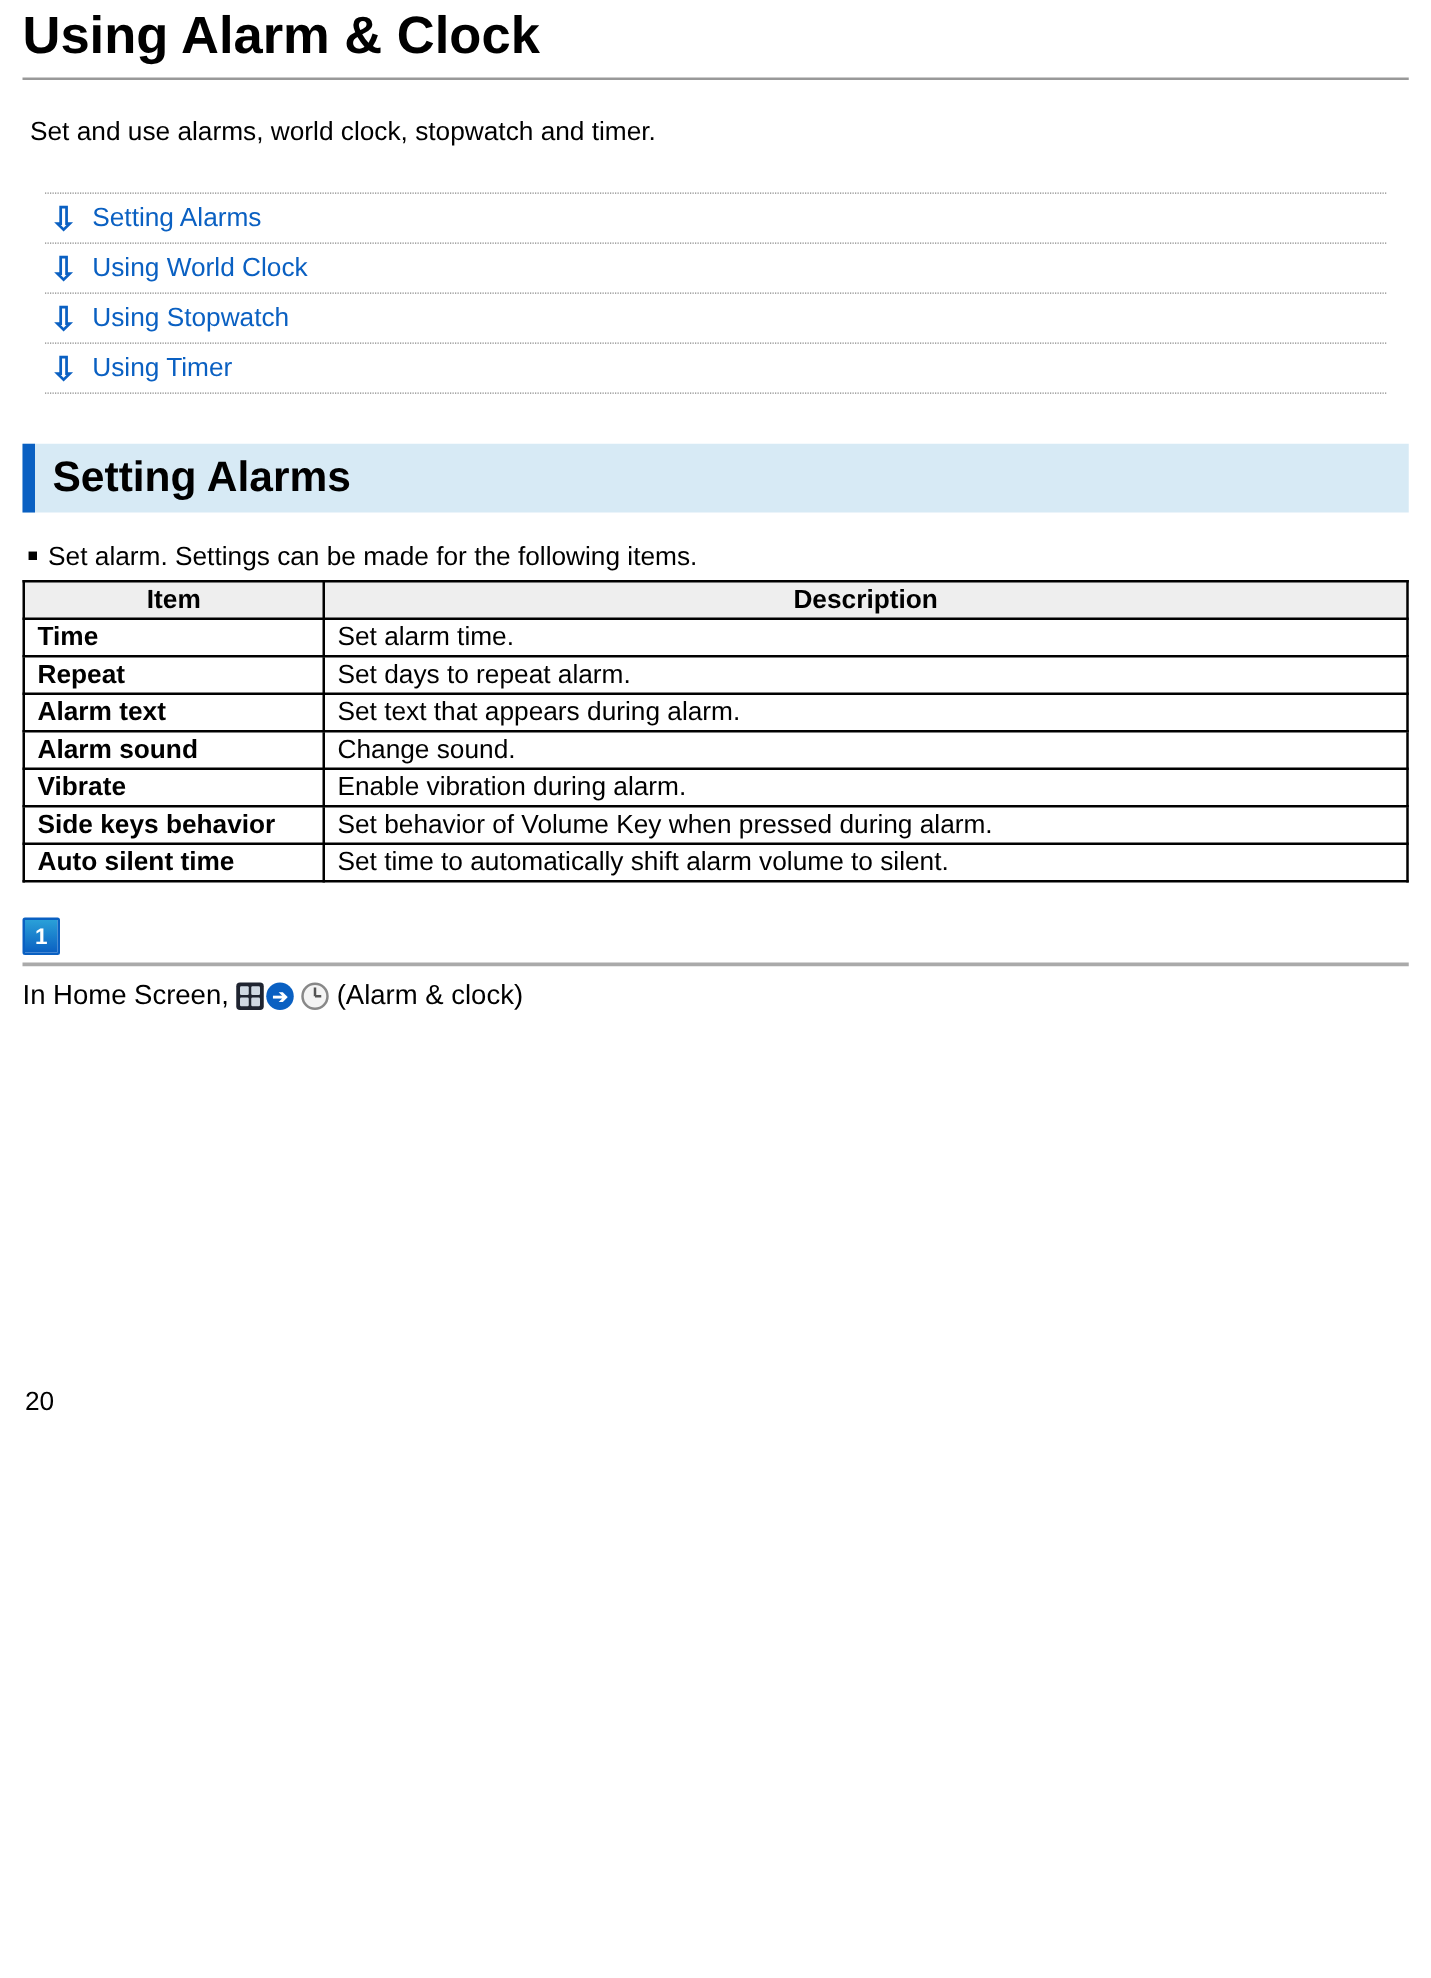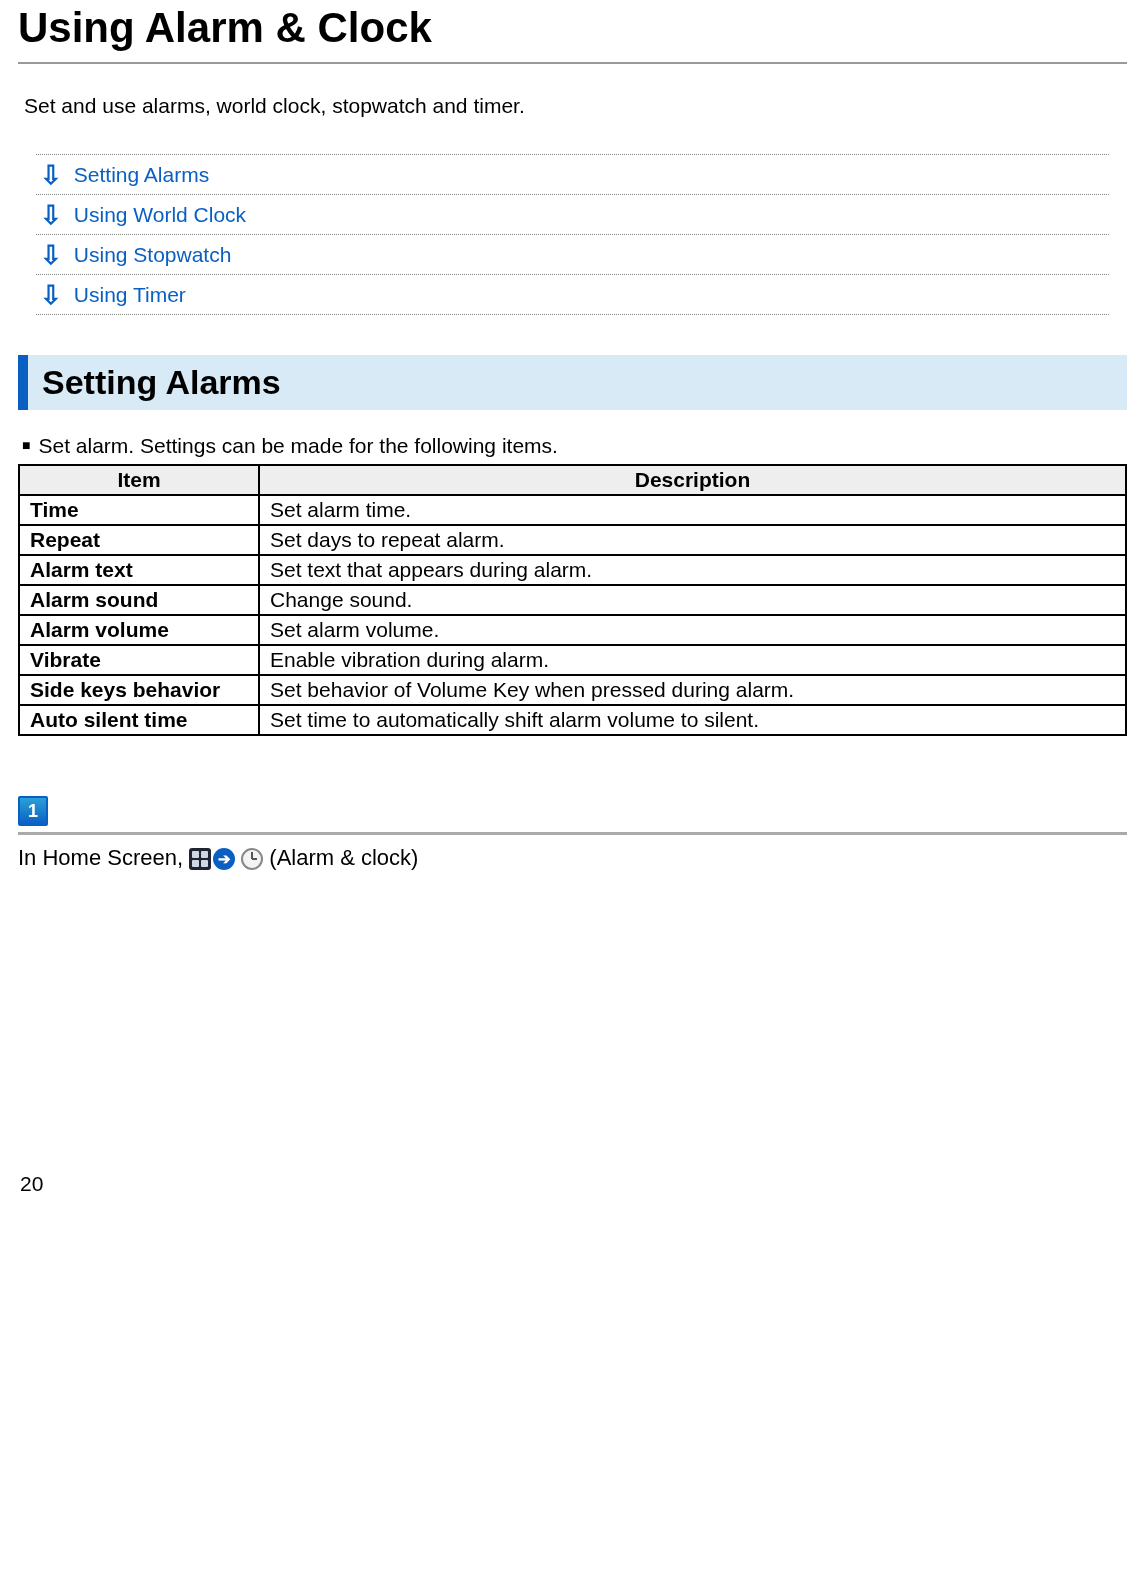--- a/index.html
+++ b/index.html
@@ -69,21 +69,21 @@
     display: inline-block;
     vertical-align: middle;
     margin-right: 8px;
     position: relative;
     top: -2px;
   }
   table.settings {
     width: 100%;
     border-collapse: collapse;
     font-size: 21px;
-    margin-bottom: 60px;
+    margin-bottom: 28px;
   }
   table.settings th {
     background: #eeeeee;
     font-weight: bold;
     border: 2px solid #000;
     padding: 2px 8px;
     text-align: center;
   }
   table.settings td {
     border: 2px solid #000;
@@ -242,24 +242,20 @@
       </tr>
       <tr>
         <td class="item">Alarm text</td>
         <td>Set text that appears during alarm.</td>
       </tr>
       <tr>
         <td class="item">Alarm sound</td>
         <td>Change sound.</td>
       </tr>
       <tr>
-        <td class="item">Alarm volume</td>
-        <td>Set alarm volume.</td>
-      </tr>
-      <tr>
         <td class="item">Vibrate</td>
         <td>Enable vibration during alarm.</td>
       </tr>
       <tr>
         <td class="item">Side keys behavior</td>
         <td>Set behavior of Volume Key when pressed during alarm.</td>
       </tr>
       <tr>
         <td class="item">Auto silent time</td>
         <td>Set time to automatically shift alarm volume to silent.</td>

